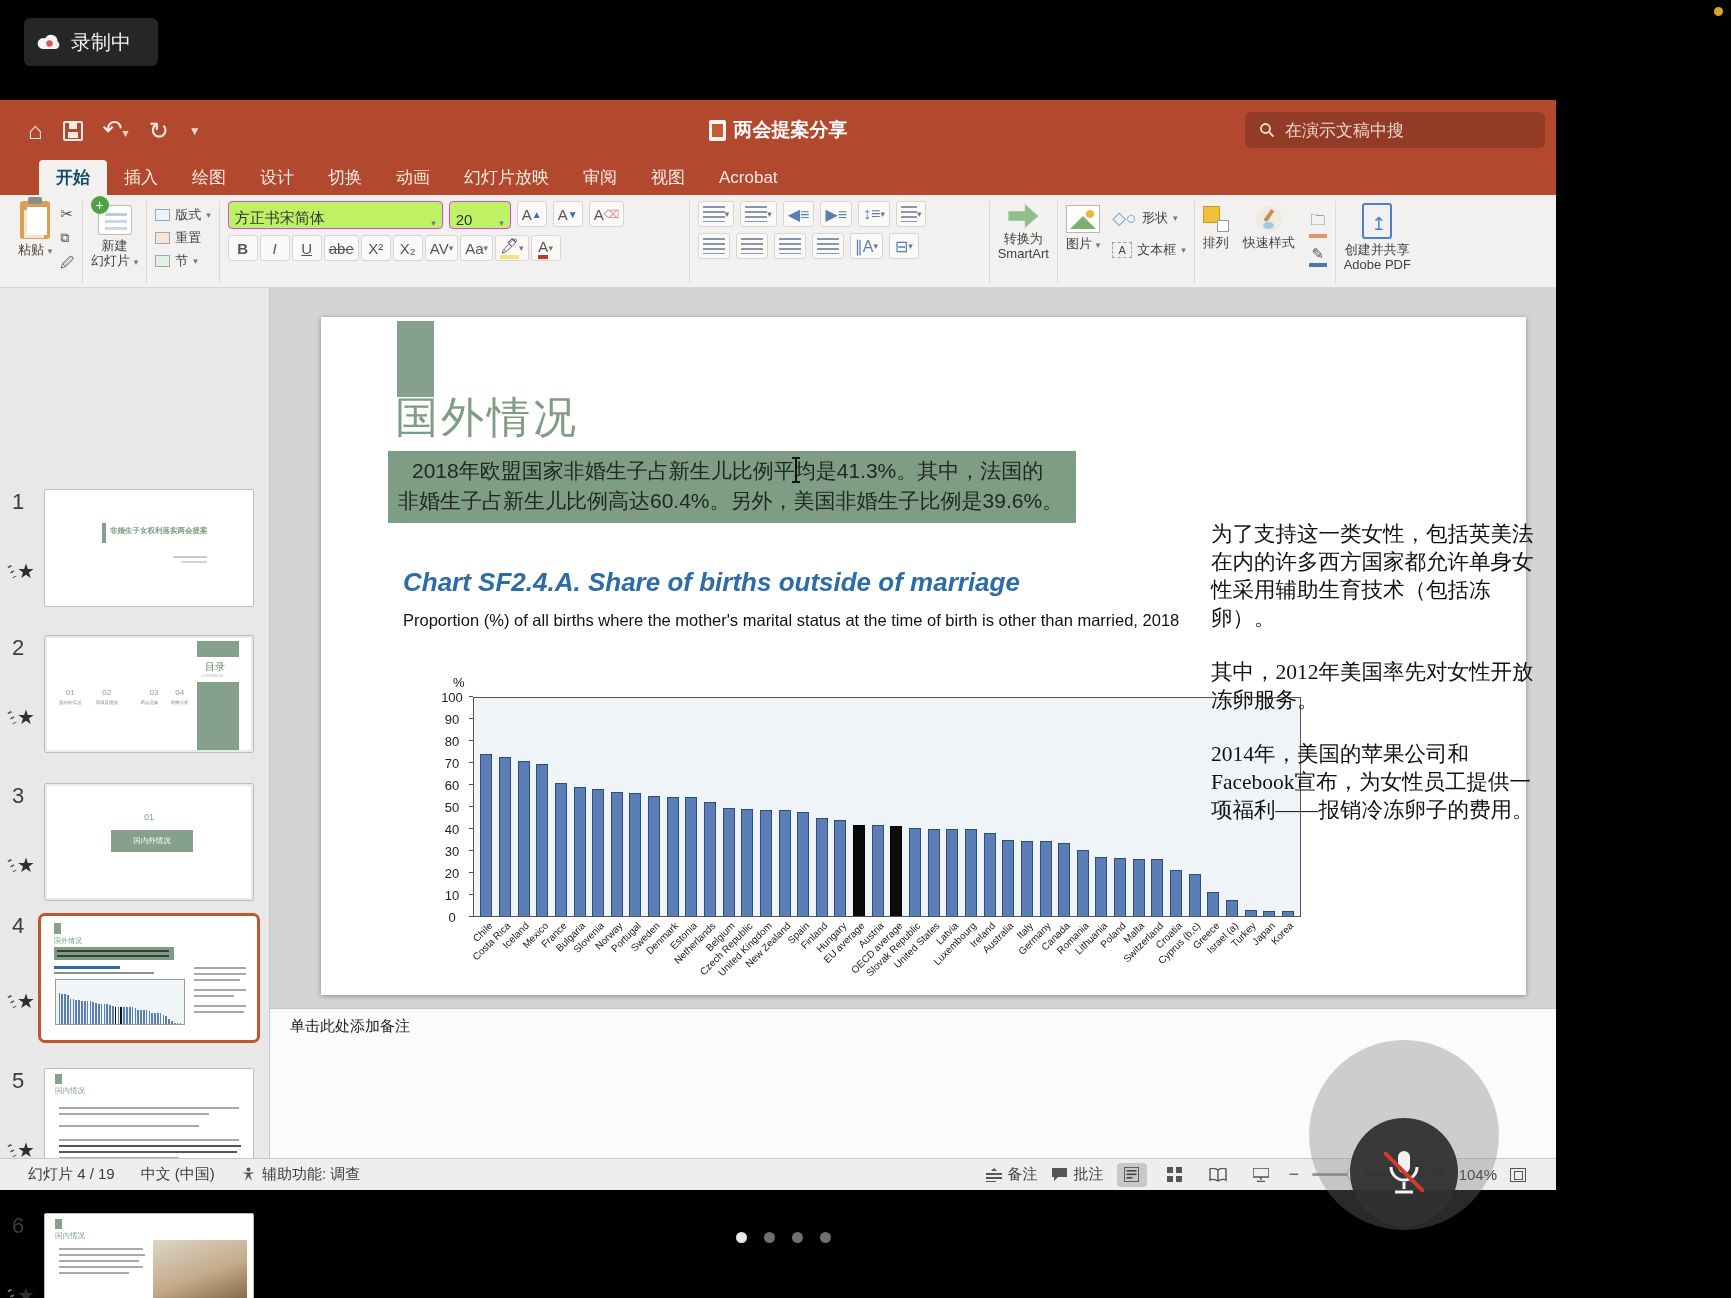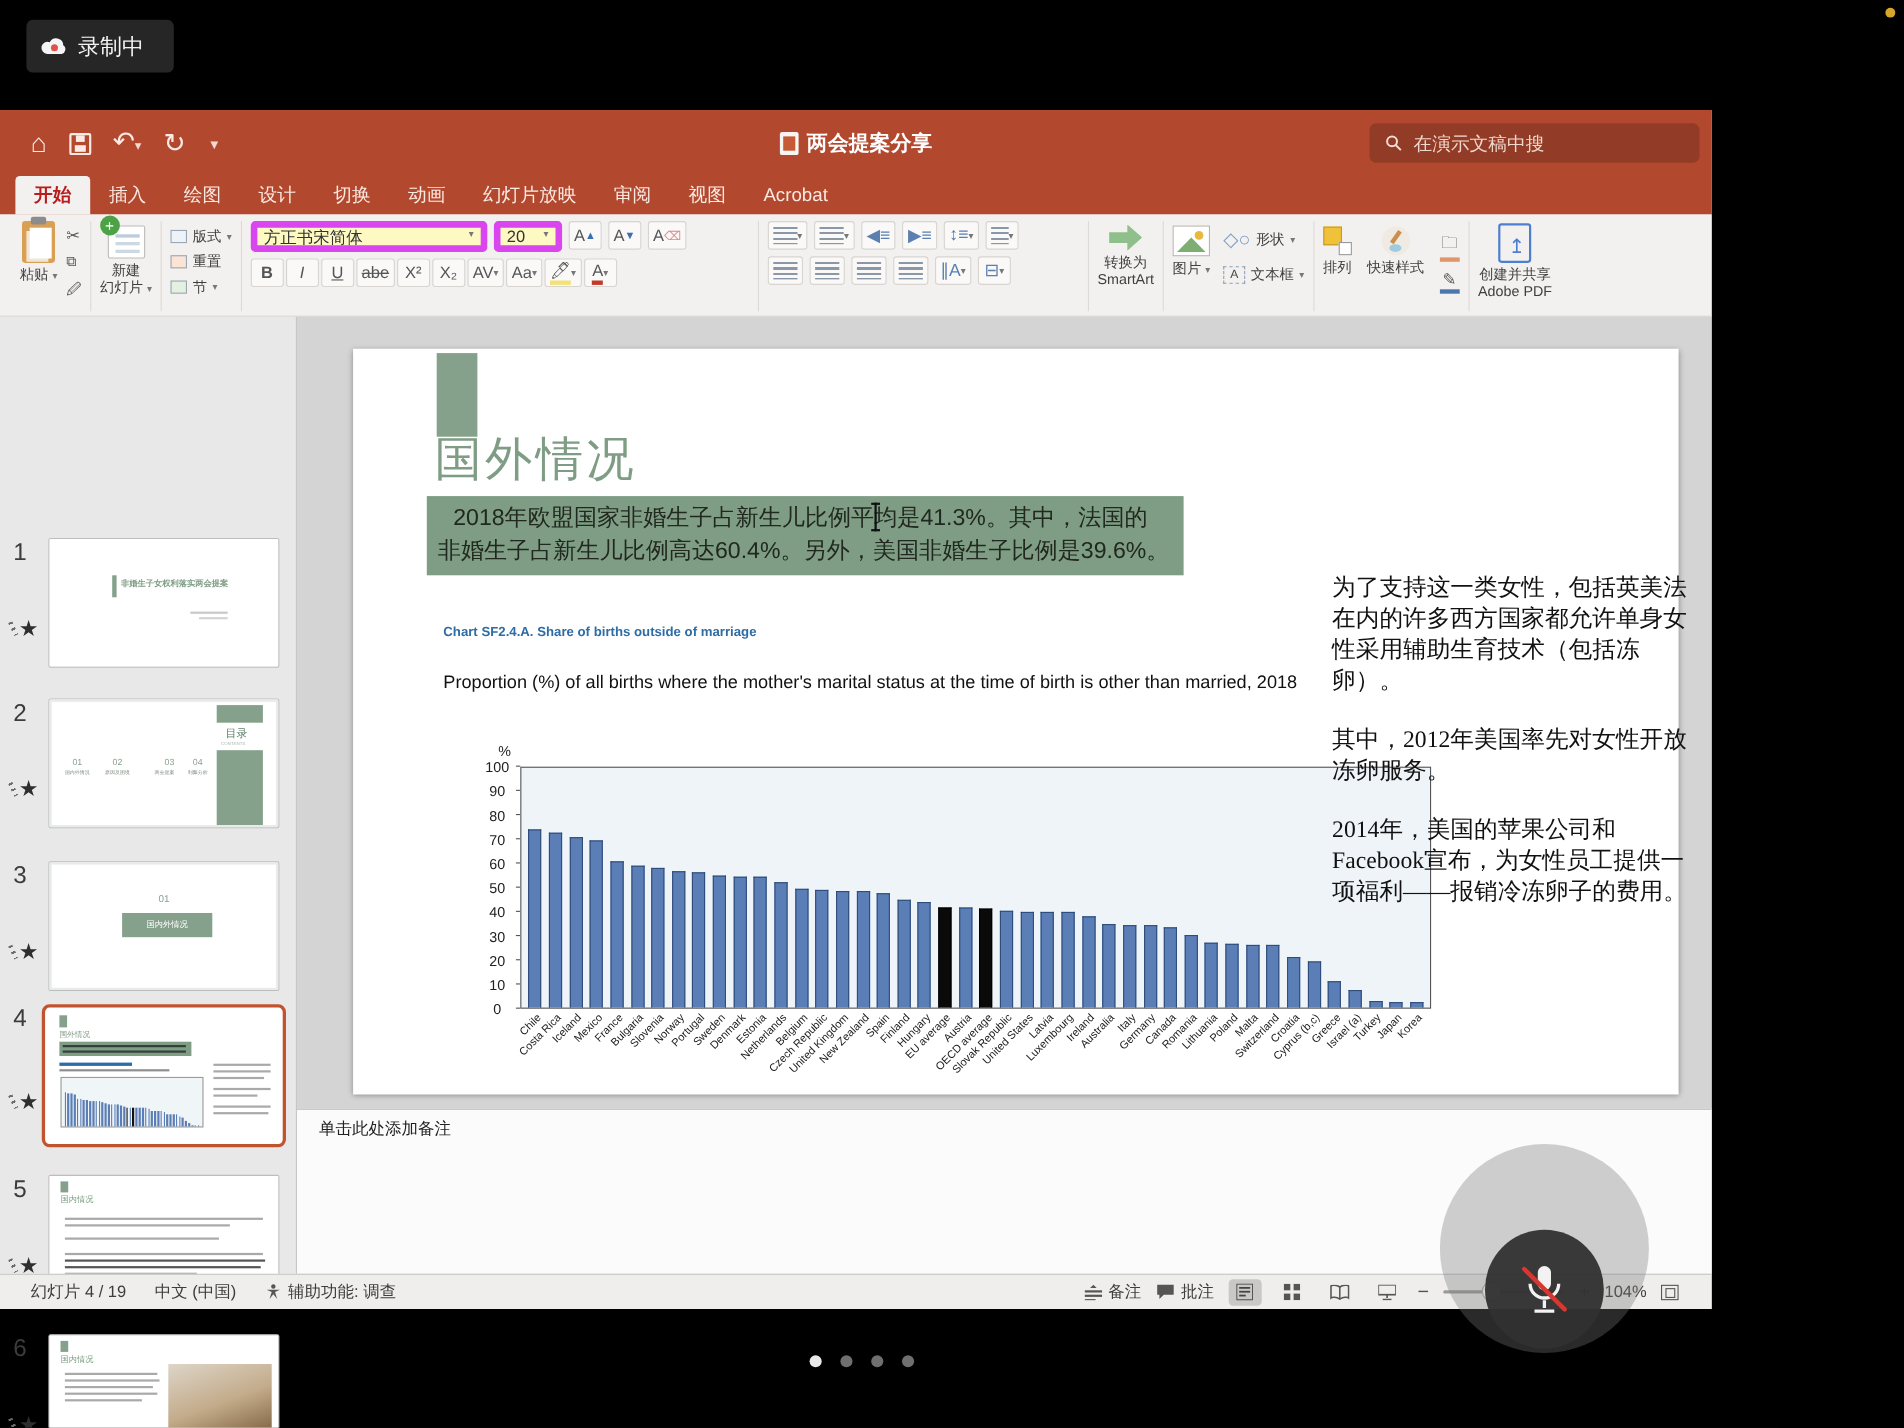--- a/index.html
+++ b/index.html
@@ -26,41 +26,41 @@
   .title-center { position:absolute; left:0; right:0; top:0; height:60px; display:flex; align-items:center; justify-content:center; gap:8px; }
   .doc-icon { width:17px; height:21px; background:#f7f5f3; border-radius:2px; position:relative; }
   .doc-icon:before { content:""; position:absolute; left:3px; top:4px; width:11px; height:13px; background:#c65a35; }
   .title-center .t { color:#fff; font-size:19px; font-weight:bold; }
   .search-box { position:absolute; left:1245px; top:12px; width:300px; height:36px; border-radius:6px;
     background:rgba(0,0,0,0.18); display:flex; align-items:center; gap:10px; padding-left:14px; }
   .search-box .ph { color:#efd7cd; font-size:17px; white-space:nowrap; overflow:hidden; }
 
   .tabs { position:absolute; left:0; top:60px; width:100%; height:35px; background:#b2492f; display:flex; padding-left:14px; }
   .tab { color:#fbe9e2; font-size:17px; padding:0 17px; display:flex; align-items:center; height:35px; cursor:default; }
-  .tab.active { background:#f3f1ef; color:#b91c1c; font-weight:bold; border-radius:4px 4px 0 0; }
+  .tab.active { background:#f3f1ef; color:#0c4a6e; font-weight:bold; border-radius:4px 4px 0 0;margin-left:25px; }
 
   
   .ribbon { position:absolute; left:0; top:95px; width:100%; height:93px; background:#f3f1ef; border-bottom:1px solid #d6d3d0;
     display:flex; padding:6px 8px 4px 10px; color:#444; }
   .rgroup { position:relative; border-right:1px solid #ddd9d6; padding:0 8px; flex:0 0 auto; }
   .rgroup:last-child { border-right:none; }
   .rlabel { font-size:13px; color:#3f3f3f; text-align:center; line-height:15px; }
   .bigbtn { display:flex; flex-direction:column; align-items:center; gap:3px; }
   .clipboard { width:30px; height:38px; background:#d9a054; border-radius:3px; position:relative; }
   .clipboard:before { content:""; position:absolute; left:8px; top:-4px; width:14px; height:7px; background:#8c8c8c; border-radius:2px; }
   .clipboard:after { content:""; position:absolute; left:7px; top:6px; width:20px; height:28px; background:#fff; box-shadow:-3px 3px 0 #f0e6d8; }
   .minicol { display:flex; flex-direction:column; gap:7px; font-size:15px; color:#555; }
   .newslide-ic { width:34px; height:30px; background:#fff; border:1px solid #bbb; border-radius:2px; position:relative; }
   .newslide-ic:before { content:"+"; position:absolute; left:-8px; top:-10px; width:18px; height:18px; background:#4ca244; color:#fff;
      border-radius:50%; font-size:14px; text-align:center; line-height:18px; }
   .newslide-ic:after { content:""; position:absolute; left:6px; top:7px; width:22px; height:3px; background:#bcd; box-shadow:0 7px 0 #cdd8e2, 0 14px 0 #cdd8e2; }
   .stackrow { display:flex; align-items:center; gap:5px; font-size:13px; color:#3f3f3f; margin-bottom:5px; }
   .mini-ic { width:15px; height:12px; border:1px solid #9aa7b5; background:#eef3f8; display:inline-block; }
   .caret { font-size:9px; color:#777; }
-  .combo { background:#fef9c3; border:6px solid #d946ef; border-radius:4px; height:28px; display:flex; align-items:flex-start;
+  .combo { background:#bef264; border:1px solid #d946ef; border-radius:4px; height:28px; display:flex; align-items:flex-end;
      padding:0 6px; font-size:15px; color:#333; justify-content:space-between; }
   .fmt-row { display:flex; align-items:center; gap:2px; margin-top:6px; }
   .fmt-btn { min-width:30px; height:26px; border:1px solid #d8d4d0; background:#faf9f8; border-radius:3px;
      display:flex; align-items:center; justify-content:center; font-size:15px; color:#555; padding:0 4px; }
   .icon16 { font-size:16px; color:#5b80b0; }
   .parag-ic { width:22px; height:16px; display:inline-block; background:
      repeating-linear-gradient(#8a97a6 0 2px, transparent 2px 5px); }
   .smartart { width:30px; height:24px; background:#8fbf8a; clip-path:polygon(0 30%,55% 30%,55% 0,100% 50%,55% 100%,55% 70%,0 70%); }
   .pic-ic { width:34px; height:28px; border:1px solid #b9b5b0; background:#fff; position:relative; overflow:hidden; }
   .pic-ic:before { content:""; position:absolute; left:3px; bottom:3px; border-left:13px solid transparent; border-right:13px solid transparent; border-bottom:13px solid #7fae72; }
@@ -94,21 +94,21 @@
   .editor { position:absolute; left:270px; top:188px; width:1286px; height:870px; background:#d4d4d4; }
   .slide { position:absolute; left:321px; top:217px; width:1205px; height:678px; background:#fff; box-shadow:0 1px 5px rgba(0,0,0,0.35); }
   .slide .deco { position:absolute; left:76px; top:4px; width:37px; height:76px; background:#86a18b; }
   .slide-title { position:absolute; left:74px; top:72px; font-size:43px; letter-spacing:3px; color:#7e9d84; }
   .hl-block { position:absolute; left:67px; top:134px; width:688px; background:#7f9d84; padding:5px 10px 7px 10px; }
   .hl-block .l { font-size:21px; line-height:30px; color:#20281f; white-space:nowrap; }
   .hl-block .l1 { text-indent:14px; }
   .text-cursor { position:absolute; left:474px; top:140px; width:2px; height:26px; background:#111; }
   .text-cursor:before,.text-cursor:after { content:""; position:absolute; left:-3px; width:8px; height:2px; background:#111; }
   .text-cursor:after { bottom:0; }
-  .chart-title { position:absolute; left:82px; top:250px; font-size:12px; font-weight:bold; color:#2d6ca6; }
+  .chart-title { position:absolute; left:82px; top:250px; font-size:26px; font-weight:bold; color:#2d6ca6;font-style:italic; }
   .chart-sub { position:absolute; left:82px; top:294px; font-size:16.5px; color:#111; }
   .chart-wrap { position:absolute; left:118px; top:356px; }
   .pct-label { position:absolute; left:14px; top:2px; font-size:13px; color:#222; }
   .y-axis { position:absolute; left:0; top:24px; width:30px; height:220px; }
   .y-axis .yl { position:absolute; right:4px; width:26px; text-align:center; font-size:13px; color:#222; }
   .y-axis .yt { position:absolute; right:-4px; width:4px; height:1px; background:#555; }
   .plot { position:absolute; left:34px; top:24px; width:828px; height:220px; border:1.5px solid #555; background:#eef4f8; }
   .bars { display:flex; align-items:flex-end; height:100%; padding:0 3px; }
   .bar-slot { flex:1 1 0; position:relative; display:flex; justify-content:center; align-items:flex-end; height:100%; }
   .bar { width:12px; background:#5a7eb5; border:1px solid #2f4d7c; border-bottom:none; }

